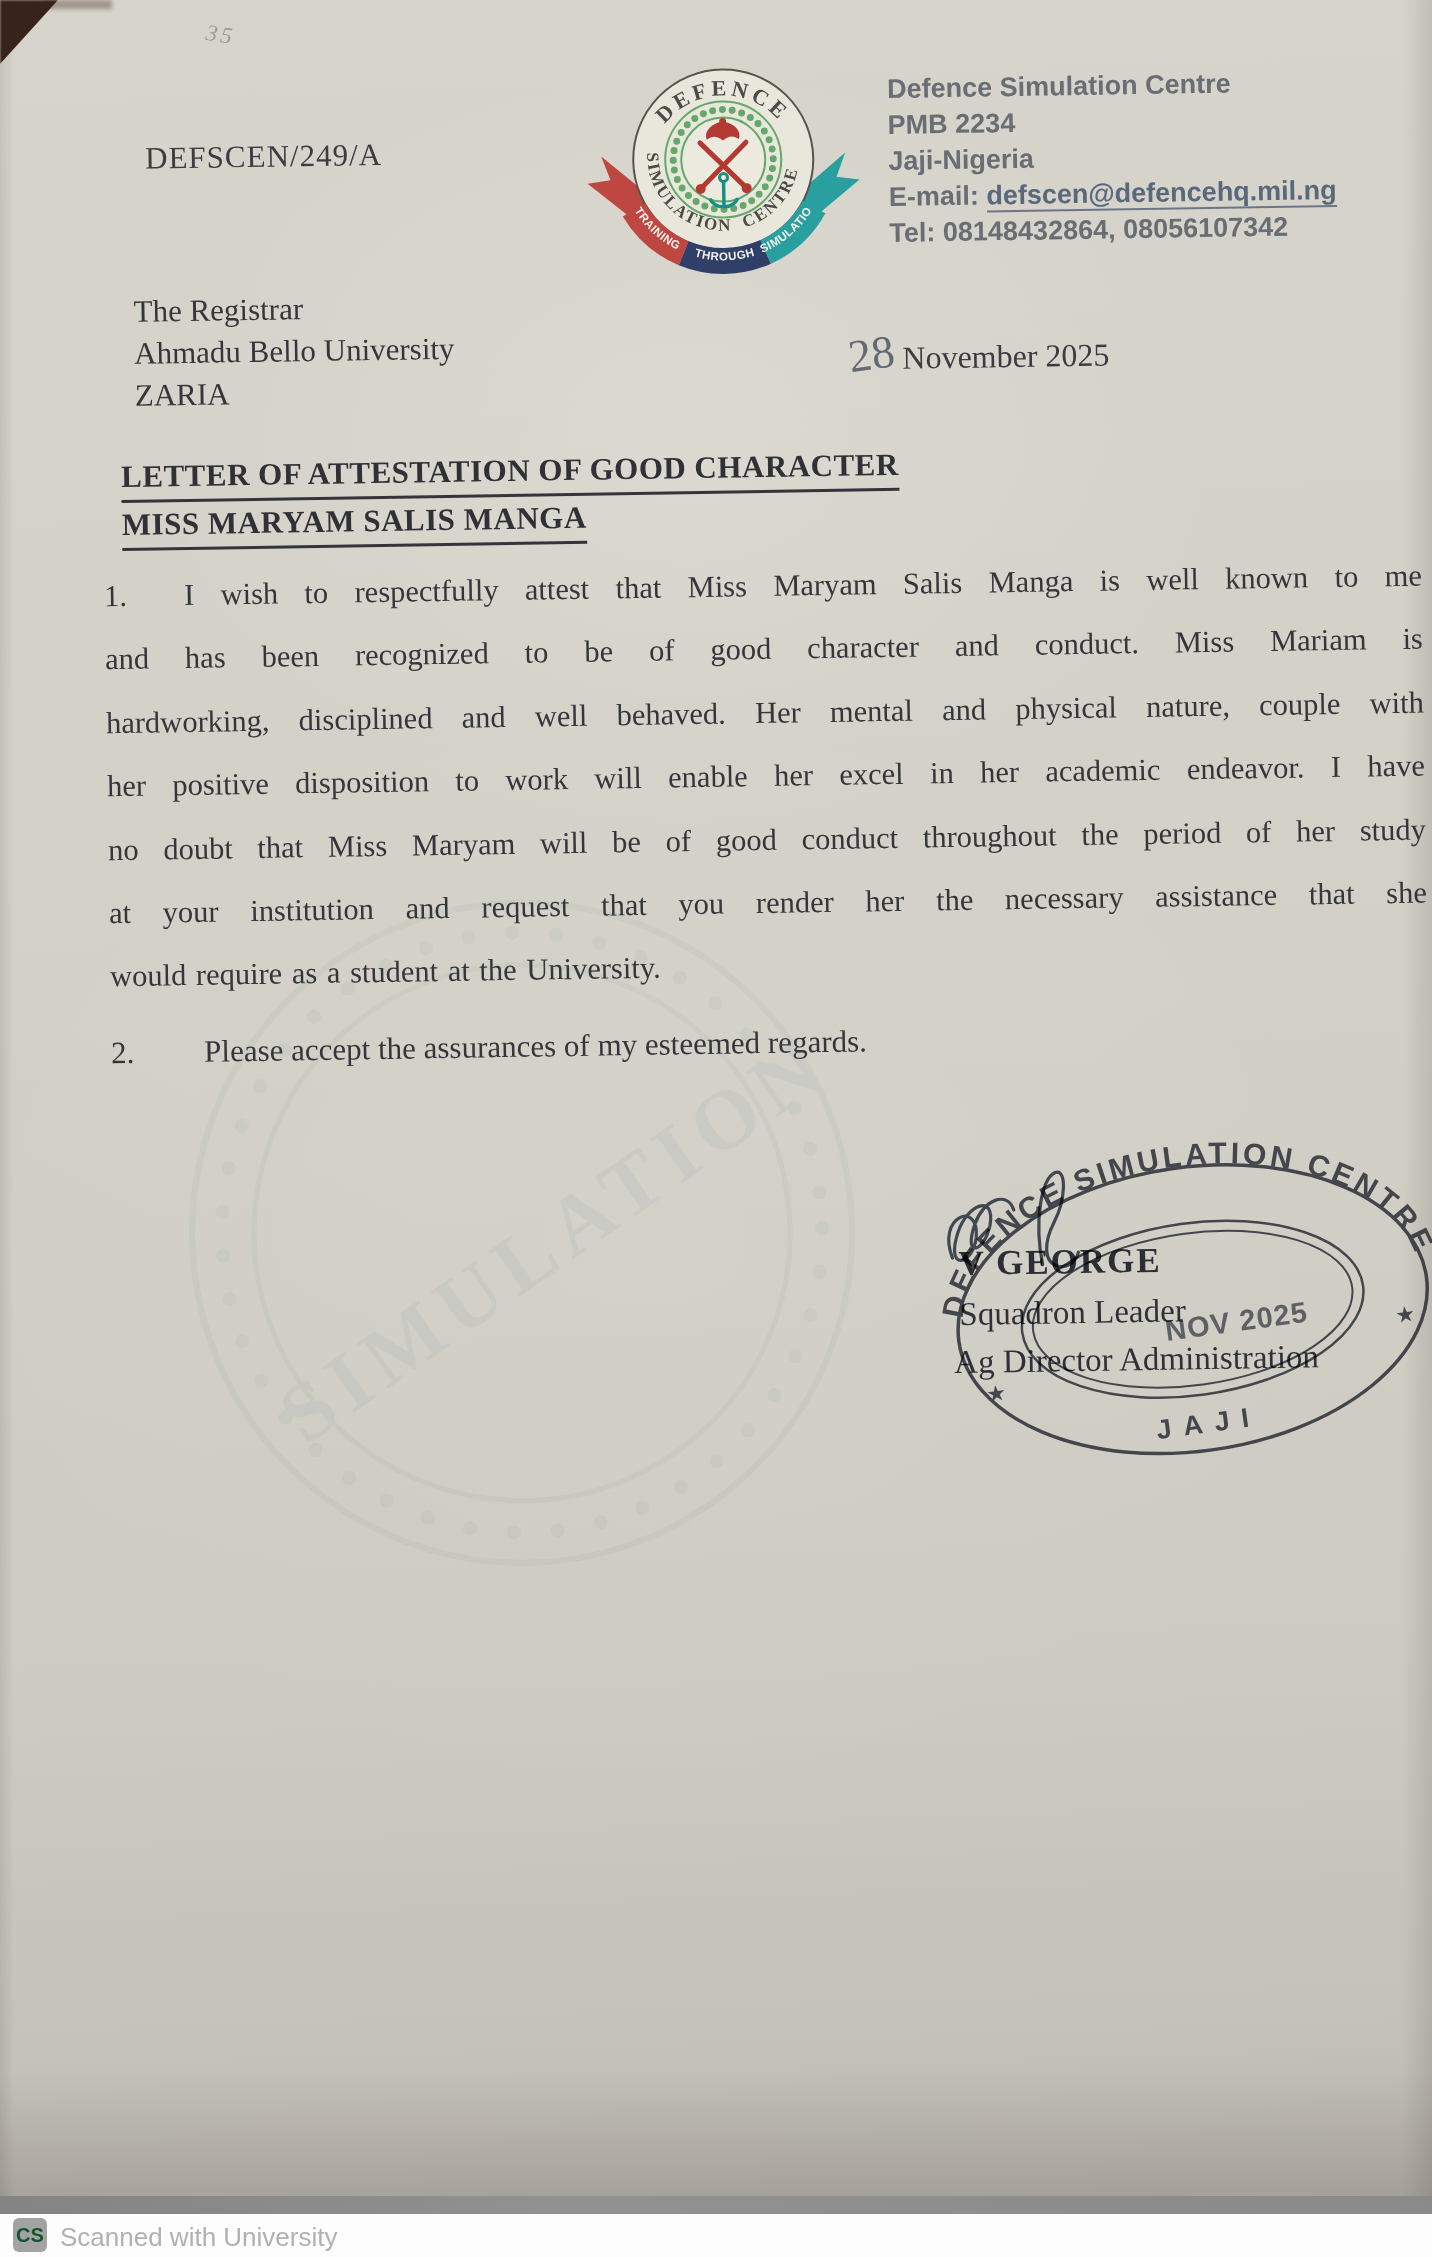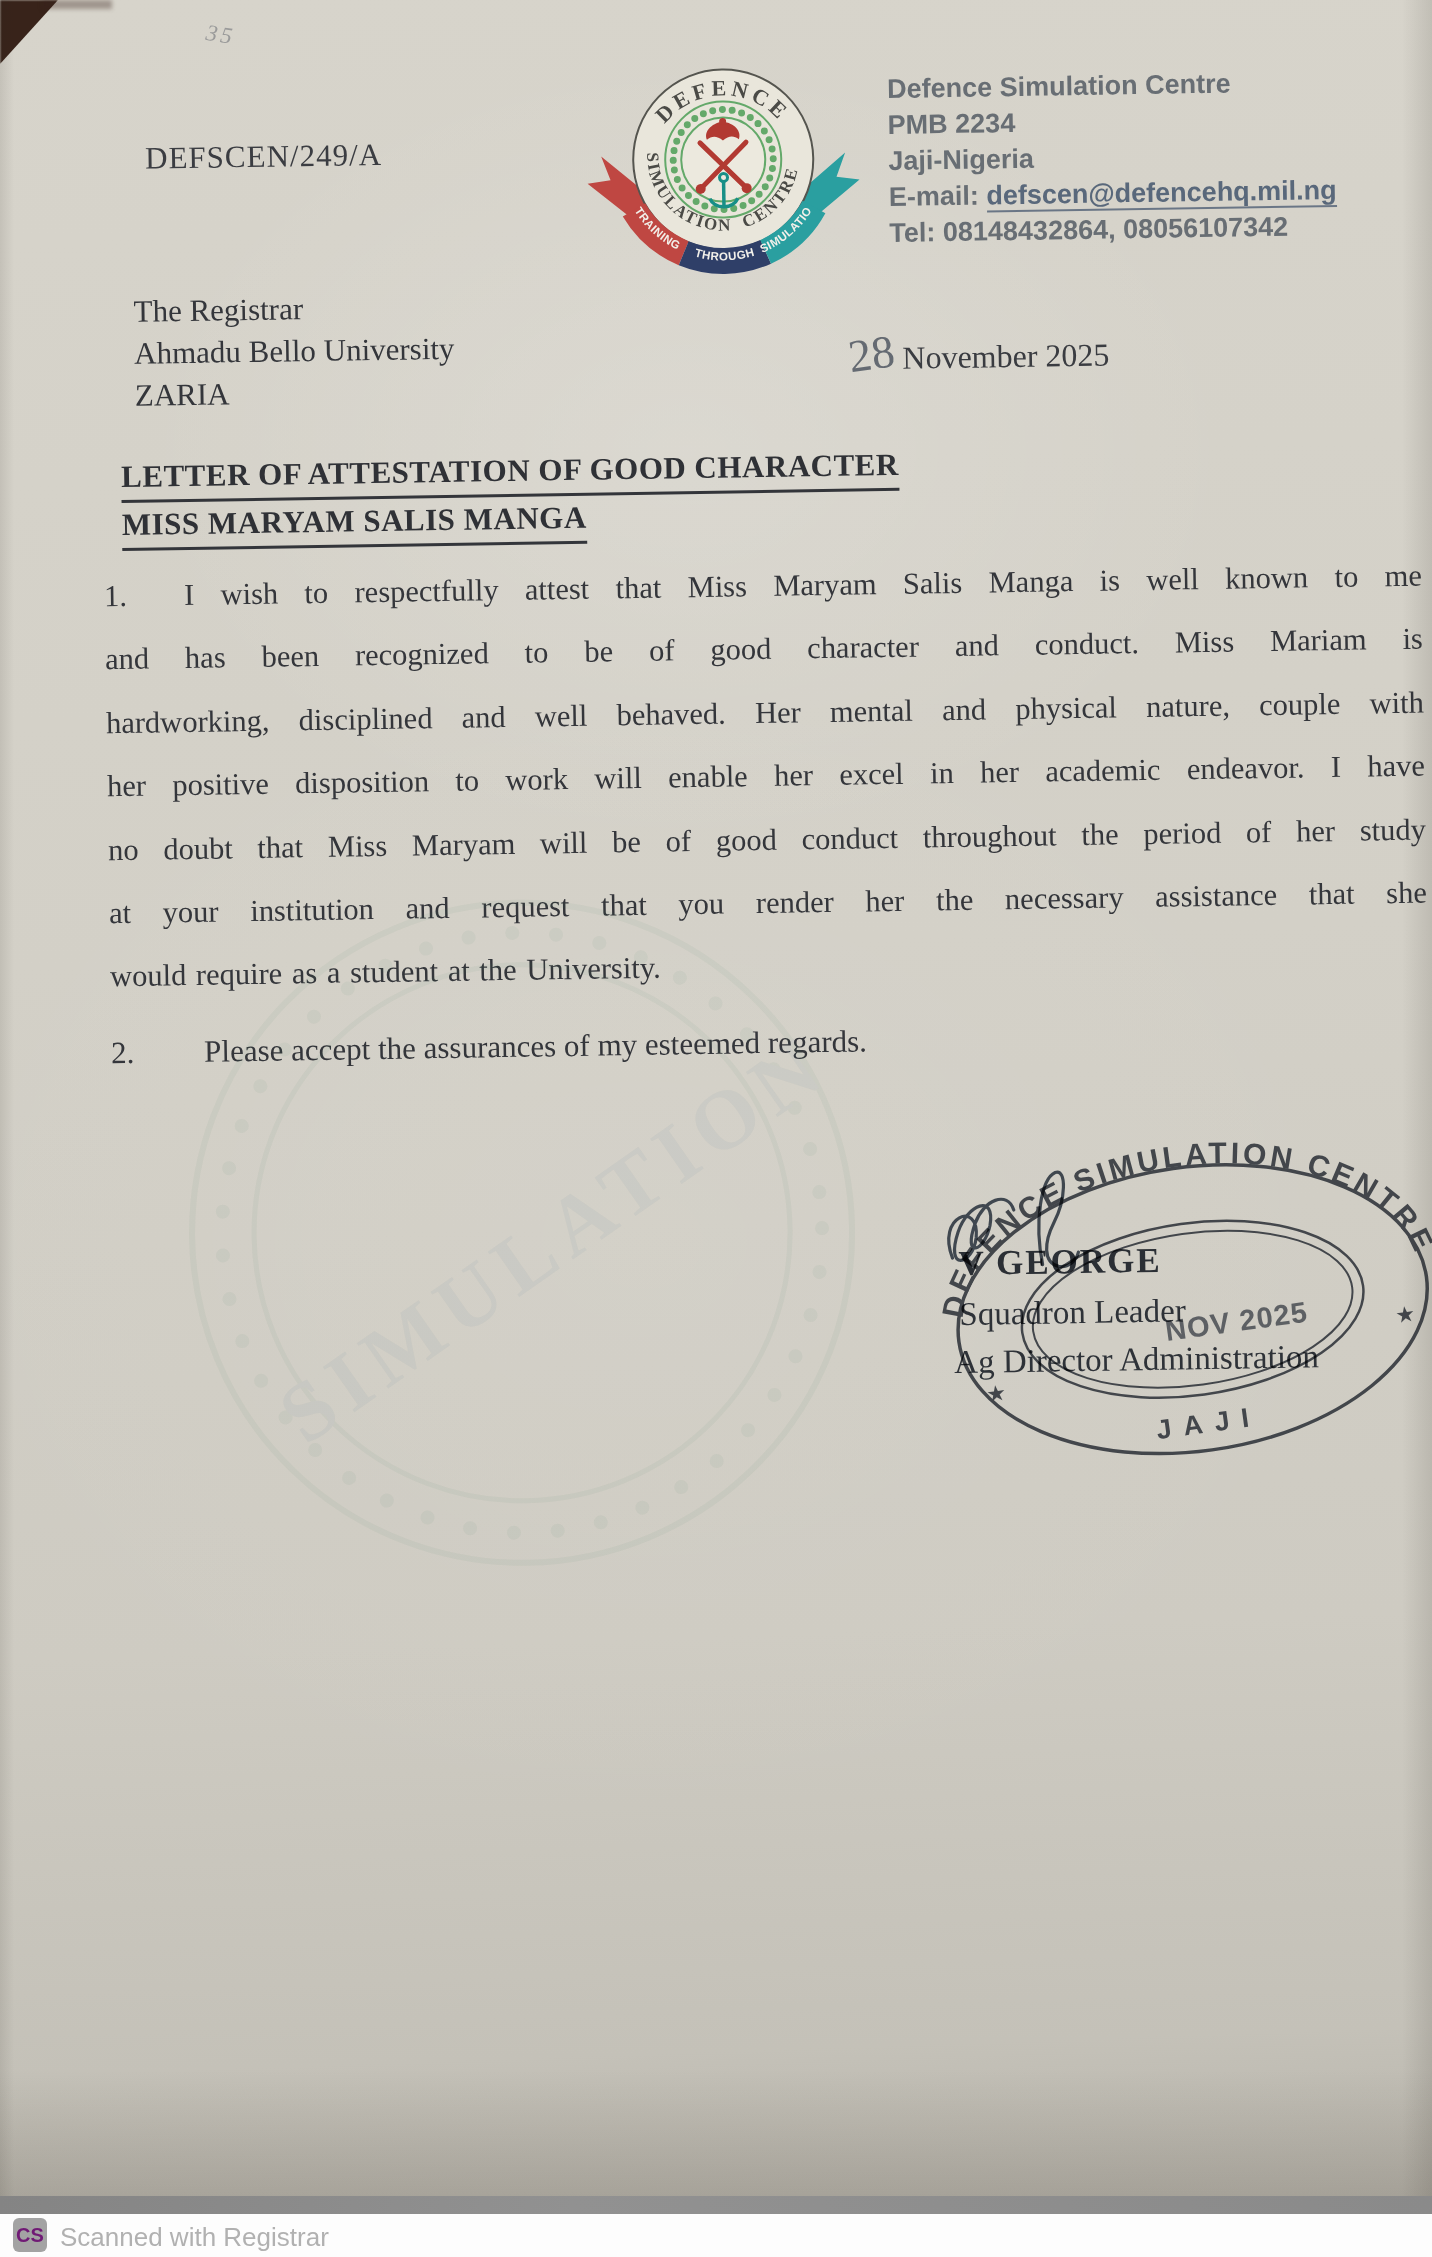--- a/index.html
+++ b/index.html
@@ -65,21 +65,21 @@
   .scribble{position:absolute;left:928px;top:1150px;z-index:4;mix-blend-mode:multiply;}
   .stamp{position:absolute;left:924px;top:1146px;z-index:3;transform:rotate(-7deg);
     transform-origin:40% 50%;opacity:.88;mix-blend-mode:multiply;}
 
   
   .photo-edge{position:absolute;left:0;top:2196px;width:100%;height:18px;
     background:linear-gradient(90deg,#848484,#919191 40%,#8a8a8a);}
   .footer{position:absolute;left:0;top:2214px;width:100%;height:43px;background:#fdfdfd;
     font-family:"Liberation Sans",sans-serif;}
   .cs-badge{position:absolute;left:13px;top:4px;width:34px;height:34px;background:#a3a3a3;
-    border-radius:6px;color:#701a75;font-weight:bold;font-size:20px;display:flex;
+    border-radius:6px;color:#14532d;font-weight:bold;font-size:20px;display:flex;
     align-items:center;justify-content:center;}
   .cs-text{position:absolute;left:60px;top:8px;font-size:26px;color:#b1b1b1;}
 </style>
 </head>
 <body>
 
 <div class="page">
 
   <div class="letter">
 
@@ -221,16 +221,16 @@
   <div class="corner-tl"></div>
   <div class="corner-smudge"></div>
   <div class="pencil-mark">35</div>
   <div class="shade-right"></div>
   <div class="shade-left"></div>
   <div class="shade-bottom"></div>
 
   <div class="photo-edge"></div>
   <div class="footer">
     <div class="cs-badge">CS</div>
-    <div class="cs-text">Scanned with Registrar</div>
+    <div class="cs-text">Scanned with University</div>
   </div>
 
 </div>
 
 </body></html>

